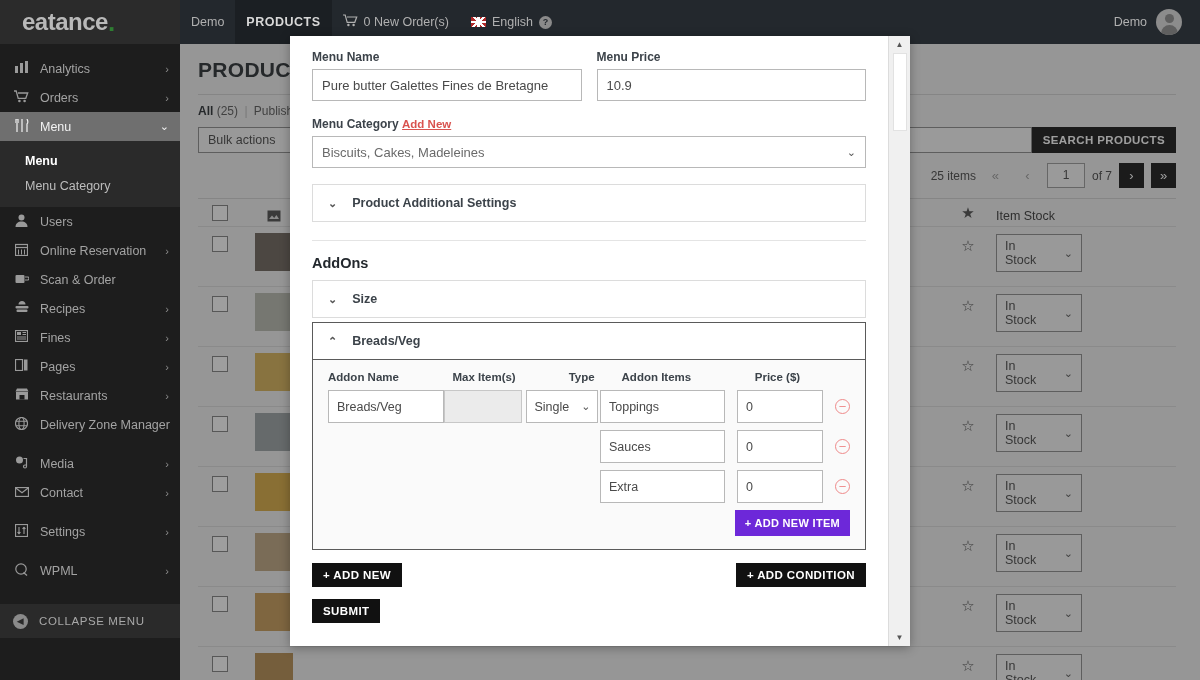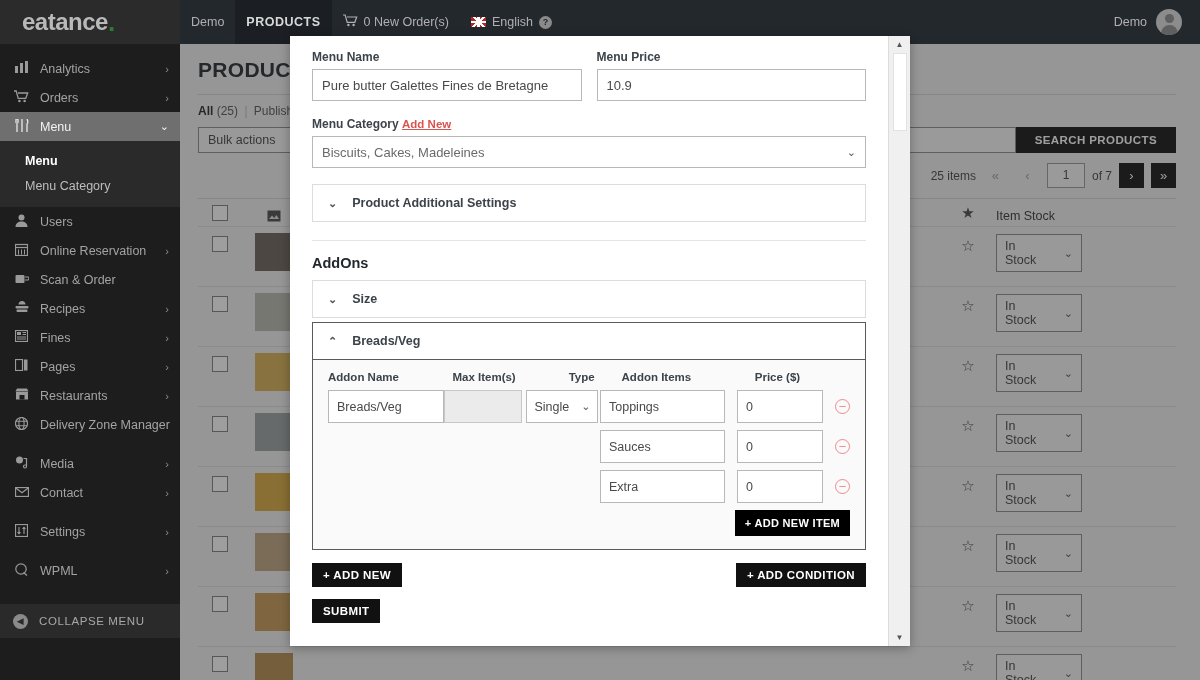--- a/index.html
+++ b/index.html
@@ -190,21 +190,21 @@
   .in-type { width: 72px; display: flex; align-items: center; justify-content: space-between; padding: 0 7px; cursor: pointer; }
   .in-item { width: 125px; }
   .in-price { width: 86px; }
   .item-row { display: flex; align-items: center; gap: 12px; margin-bottom: 7px; }
   .minus-ico {
     width: 15px; height: 15px; border-radius: 50%; border: 1.5px solid #ef8a8a;
     display: inline-flex; align-items: center; justify-content: center; color: #ef8a8a;
     font-size: 13px; line-height: 1; cursor: pointer;
   }
   .btn-sm {
-    background: #000000; color: #fff; font-size: 11px; font-weight: bold; padding: 7px 10px;
+    background: #6d28d9; color: #fff; font-size: 11px; font-weight: bold; padding: 7px 10px;
     letter-spacing: 0.3px; cursor: pointer; border: none; white-space: nowrap;
   }
   .right-align { display: flex; justify-content: flex-end; margin-top: 4px; }
   .btn-row { display: flex; justify-content: space-between; margin-top: 13px; }
   .submit-row { margin-top: 14px; }
 </style>
 </head>
 <body>
 
 <div id="app">
@@ -454,21 +454,21 @@
         <span>Published</span>
         <span>(2</span>
       </div>
       <div class="toolrow">
         <span class="select-box">
           <span>Bulk actions</span>
           <span class="chev">⌄</span>
         </span>
         <span class="search-wrap">
           <input class="search-input" type="text" placeholder="" style="">
-          <span class="btn-dark" style="padding:7px 19px;">SEARCH PRODUCTS</span>
+          <span class="btn-dark" style="padding:7px 11px;">SEARCH PRODUCTS</span>
         </span>
       </div>
       <div class="pager">
         <span>25 items</span>
         <span class="pg-btn">«</span>
         <span class="pg-btn">‹</span>
         <span class="pg-num">1</span>
         <span>of 7</span>
         <span class="pg-btn dark">›</span>
         <span class="pg-btn dark">»</span>

